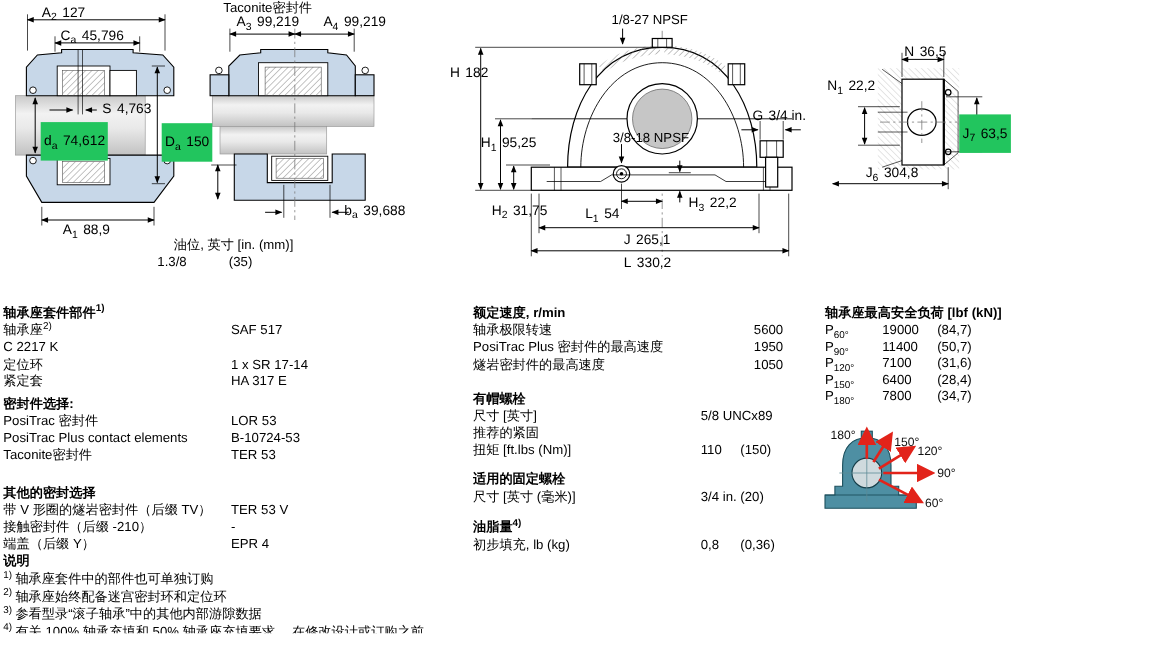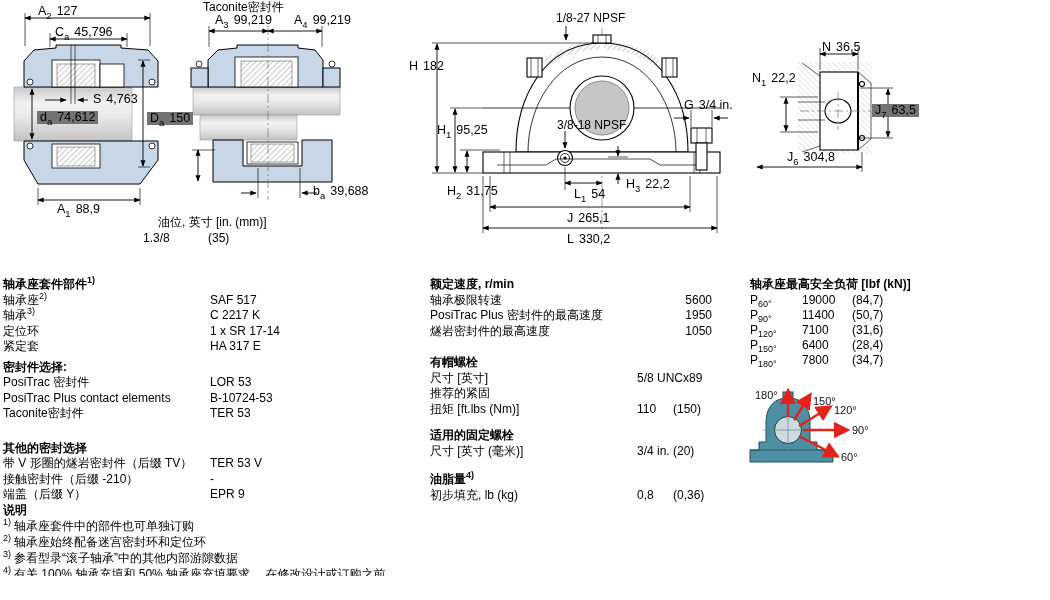--- a/index.html
+++ b/index.html
@@ -16,21 +16,21 @@
   .chain{stroke:#777;stroke-width:0.7;stroke-dasharray:9 3 2 3;fill:none;}
   .dl{stroke:#000;stroke-width:0.9;fill:none;}
   .both{marker-start:url(#mE);marker-end:url(#mE);}
   .end{marker-end:url(#mE);}
   .ra{stroke:var(--arrow_red);stroke-width:2.4;fill:none;marker-end:url(#mR);}
   text{font-family:"Liberation Sans","DejaVu Sans",sans-serif;font-size:11px;fill:#111;}
   
   .dim{position:absolute;font-size:12.5px;white-space:nowrap;line-height:13px;}
   .dim sub{font-size:9.5px;line-height:0;}
   .dim .dv{margin-left:5px;}
-  .boxed{background:#737373;padding:0 3px;}
+  .boxed{background:#22c55e;padding:11px 3px;}
   .plain{position:absolute;font-size:12px;white-space:nowrap;line-height:13px;}
   
   .tbl{position:absolute;font-size:12px;line-height:15.5px;}
   #parts-table{left:3px;top:277px;width:422px;}
   #speeds-table{left:430px;top:277px;width:300px;}
   #load-table{left:750px;top:277px;width:300px;}
   .th{font-weight:bold;}
   .sealh{margin-top:5px;}
   .otherh{margin-top:19px;}
   .caph{margin-top:16px;}
@@ -247,38 +247,37 @@
     <span class="plain" style="left:143px;top:232px">1.3/8</span>
     <span class="plain" style="left:208px;top:232px">(35)</span>
 
     <span class="plain" style="left:556px;top:12px">1/8-27 NPSF</span>
     <span class="dim" style="left:409px;top:60px"><span>H</span><sub></sub><span class="dv">182</span></span>
     <span class="dim" style="left:437px;top:124px"><span>H</span><sub>1</sub><span class="dv">95,25</span></span>
     <span class="plain" style="left:557px;top:119px">3/8-18 NPSF</span>
     <span class="dim" style="left:684px;top:99px"><span>G</span><sub></sub><span class="dv">3/4 in.</span></span>
     <span class="dim" style="left:447px;top:185px"><span>H</span><sub>2</sub><span class="dv">31,75</span></span>
     <span class="dim" style="left:626px;top:178px"><span>H</span><sub>3</sub><span class="dv">22,2</span></span>
-    <span class="dim" style="left:574px;top:188px"><span>L</span><sub>1</sub><span class="dv">54</span></span>
+    <span class="dim" style="left:532px;top:188px"><span>L</span><sub>1</sub><span class="dv">54</span></span>
     <span class="dim" style="left:567px;top:212px"><span>J</span><sub></sub><span class="dv">265,1</span></span>
     <span class="dim" style="left:567px;top:233px"><span>L</span><sub></sub><span class="dv">330,2</span></span>
 
     <span class="dim" style="left:822px;top:41px"><span>N</span><sub></sub><span class="dv">36,5</span></span>
     <span class="dim" style="left:752px;top:72px"><span>N</span><sub>1</sub><span class="dv">22,2</span></span>
     <span class="dim boxed" style="left:872px;top:104px"><span>J</span><sub>7</sub><span class="dv">63,5</span></span>
     <span class="dim" style="left:787px;top:151px"><span>J</span><sub>6</sub><span class="dv">304,8</span></span>
   </div>
 
   <div id="parts-table" class="tbl">
     <div class="th"><span>轴承座套件部件</span><sup>1)</sup></div>
     <div class="trow">
         <span class="lbl"><span>轴承座</span><sup>2)</sup></span>
         <span class="val">SAF 517</span>
       </div>
     <div class="trow">
-        <span class="lbl"><span>轴承</span><sup>3)</sup></span>
         <span class="val">C 2217 K</span>
       </div>
     <div class="trow">
         <span class="lbl"><span>定位环</span><sup></sup></span>
         <span class="val">1 x SR 17-14</span>
       </div>
     <div class="trow">
         <span class="lbl"><span>紧定套</span><sup></sup></span>
         <span class="val">HA 317 E</span>
       </div>
@@ -299,21 +298,21 @@
     <div class="trow">
         <span class="lbl">带 V 形圈的燧岩密封件（后缀 TV）</span>
         <span class="val">TER 53 V</span>
       </div>
     <div class="trow">
         <span class="lbl">接触密封件（后缀 -210）</span>
         <span class="val">-</span>
       </div>
     <div class="trow">
         <span class="lbl">端盖（后缀 Y）</span>
-        <span class="val">EPR 9</span>
+        <span class="val">EPR 4</span>
       </div>
   </div>
 
   <div id="speeds-table" class="tbl">
     <div class="th">额定速度, r/min</div>
     <div class="srow"><span>轴承极限转速</span><span class="vr">5600</span></div>
     <div class="srow"><span>PosiTrac Plus 密封件的最高速度</span><span class="vr">1950</span></div>
     <div class="srow"><span>燧岩密封件的最高速度</span><span class="vr">1050</span></div>
     <div class="th caph">有帽螺栓</div>
     <div class="srow"><span>尺寸 [英寸]</span><span class="v1">5/8 UNCx89</span></div>

